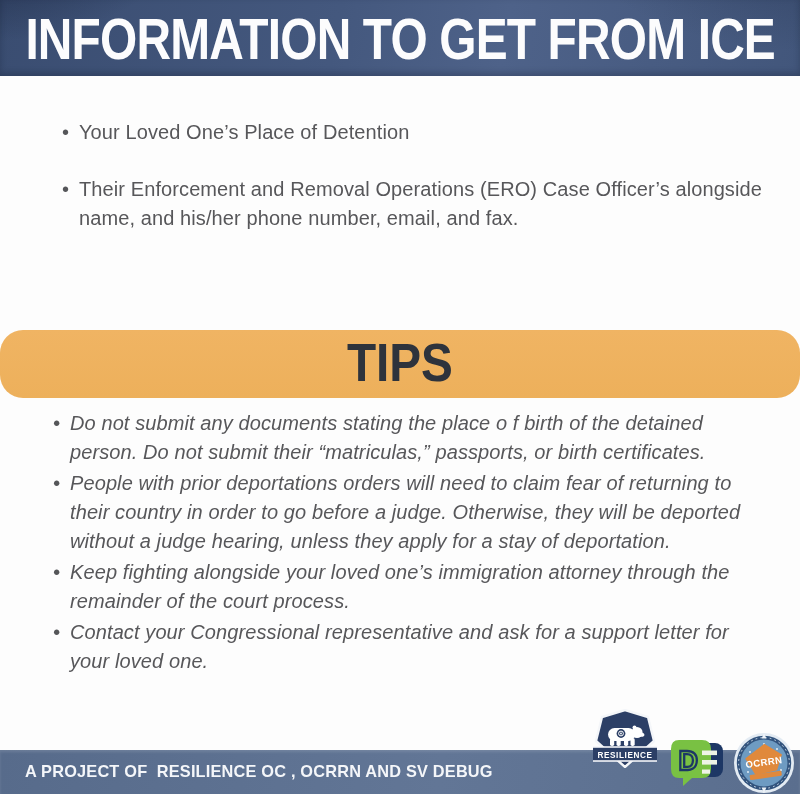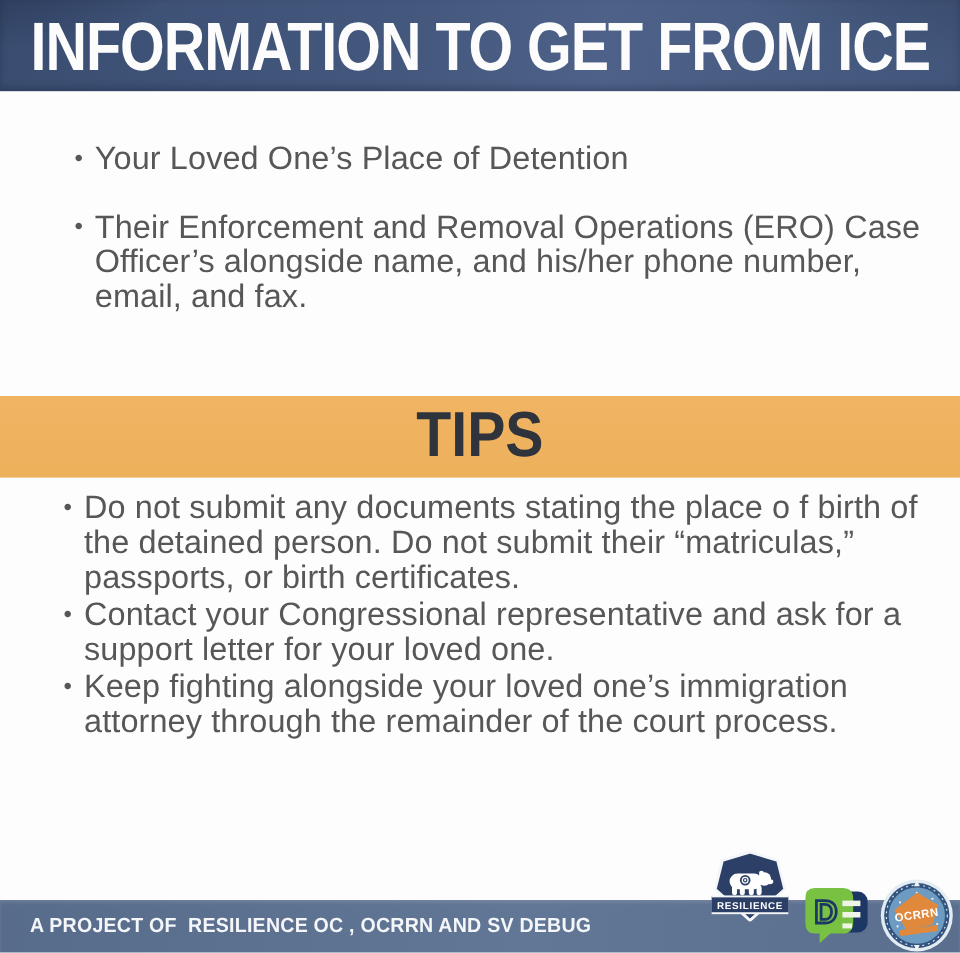--- a/index.html
+++ b/index.html
@@ -20,36 +20,36 @@
   }
   .header-title{
     color:#fcfcfd;font-weight:800;font-size:57px;letter-spacing:-1px;
     white-space:nowrap;transform:scaleX(.84);line-height:1;
     padding-top:2px;
   }
   
   ul.blist{list-style:none;margin:0;padding:0;color:#57575a;}
   ul.blist li{
     position:relative;padding-left:17px;
-    font-size:27px;line-height:29px;font-weight:400;
+    font-size:20px;line-height:29px;font-weight:400;
     letter-spacing:.1px;
   }
   ul.blist li::before{
     content:"\2022";position:absolute;left:0;top:0;
     font-size:20px;color:#555659;
   }
   .info-list{position:absolute;top:118px;left:62px;width:706px;}
   .info-list li{margin-bottom:28px;}
-  .tips-list{position:absolute;top:409px;left:53px;width:714px;}
+  .tips-list{position:absolute;top:409px;left:53px;width:714px;font-style:italic;}
   .tips-list li{margin-bottom:2px;line-height:29.5px;}
   
   .tips-banner{
     position:absolute;top:330px;left:0;right:0;height:68px;
     background:linear-gradient(180deg,#f0b463,#edb05b);
-    display:flex;align-items:center;justify-content:center;
+    display:flex;align-items:center;justify-content:center;border-radius:23px;
   }
   .tips-label{
     color:#2e333c;font-weight:800;font-size:53px;line-height:1;
     transform:scaleX(.9);letter-spacing:0;padding-bottom:4px;
   }
   
   .footer{
     position:absolute;top:750px;left:0;right:0;bottom:0;
     background:linear-gradient(95deg,#576b8b 0%,#627696 55%,#5a6e8e 100%);
     box-shadow:inset 0 2px 3px rgba(255,255,255,.12);
@@ -80,22 +80,23 @@
     <li>Your Loved One’s Place of Detention</li>
     <li>Their Enforcement and Removal Operations (ERO) Case Officer’s alongside name, and his/her phone number, email, and fax.</li>
   </ul>
 
   <div class="tips-banner">
     <div class="tips-label">TIPS</div>
   </div>
 
   <ul class="blist tips-list">
     <li>Do not submit any documents stating the place o f birth of the detained person. Do not submit their “matriculas,” passports, or birth certificates.</li>
+    <li>People with prior deportations orders will need to claim fear of returning to their country in order to go before a judge. Otherwise, they will be deported without a judge hearing, unless they apply for a stay of deportation.</li>
+    <li>Keep fighting alongside your loved one’s immigration attorney through the remainder of the court process.</li>
     <li>Contact your Congressional representative and ask for a support letter for your loved one.</li>
-    <li>Keep fighting alongside your loved one’s immigration attorney through the remainder of the court process.</li>
   </ul>
 
   <div class="footer">
     <div class="footer-text">A PROJECT OF  RESILIENCE OC , OCRRN AND SV DEBUG</div>
   </div>
 
   <div class="logo logo-resilience">
     <svg width="64" height="59" viewBox="0 0 64 59">
       <path d="M32 1 L55 8 L61 32 L32 58 L3 32 L9 8 Z" fill="#2c3f66" stroke="#f4f6f9" stroke-width="2.4"></path>
       <g fill="#ffffff">

